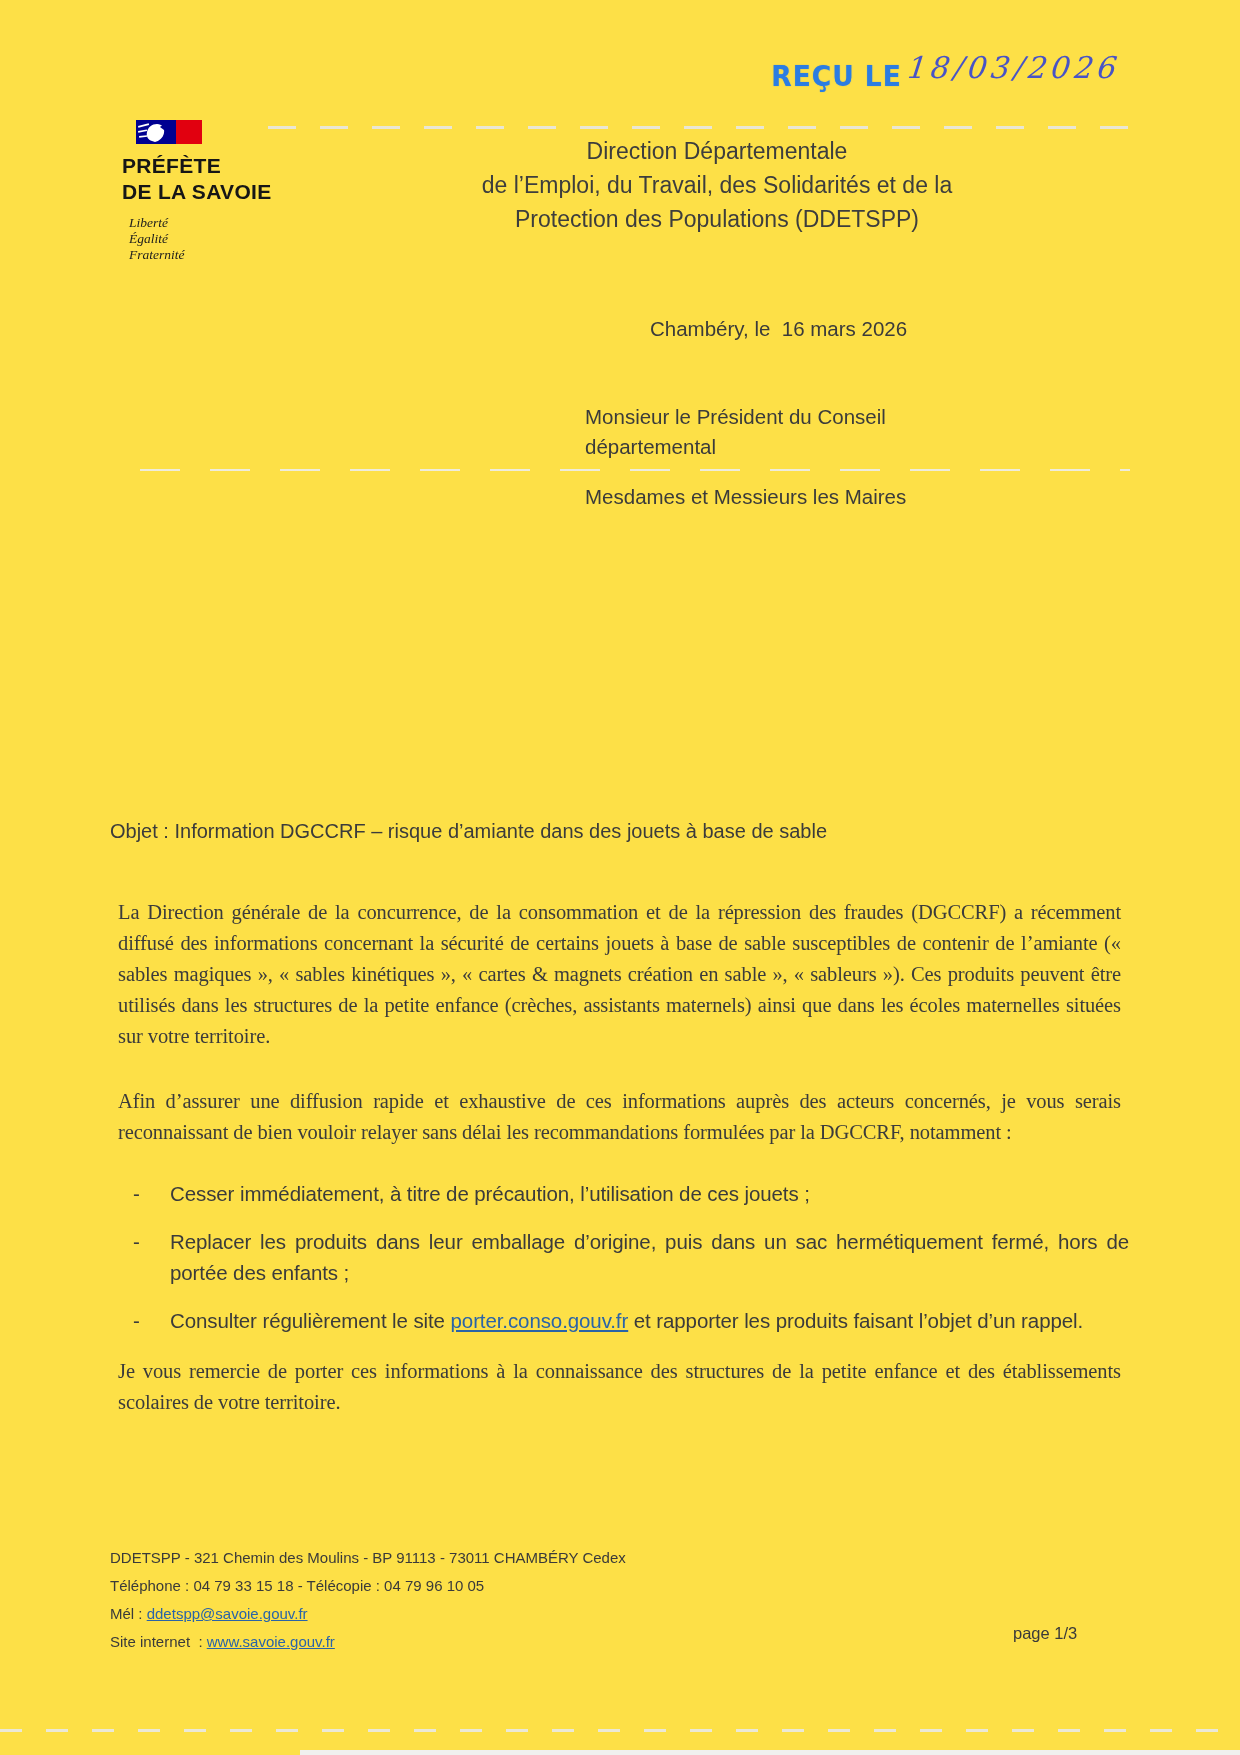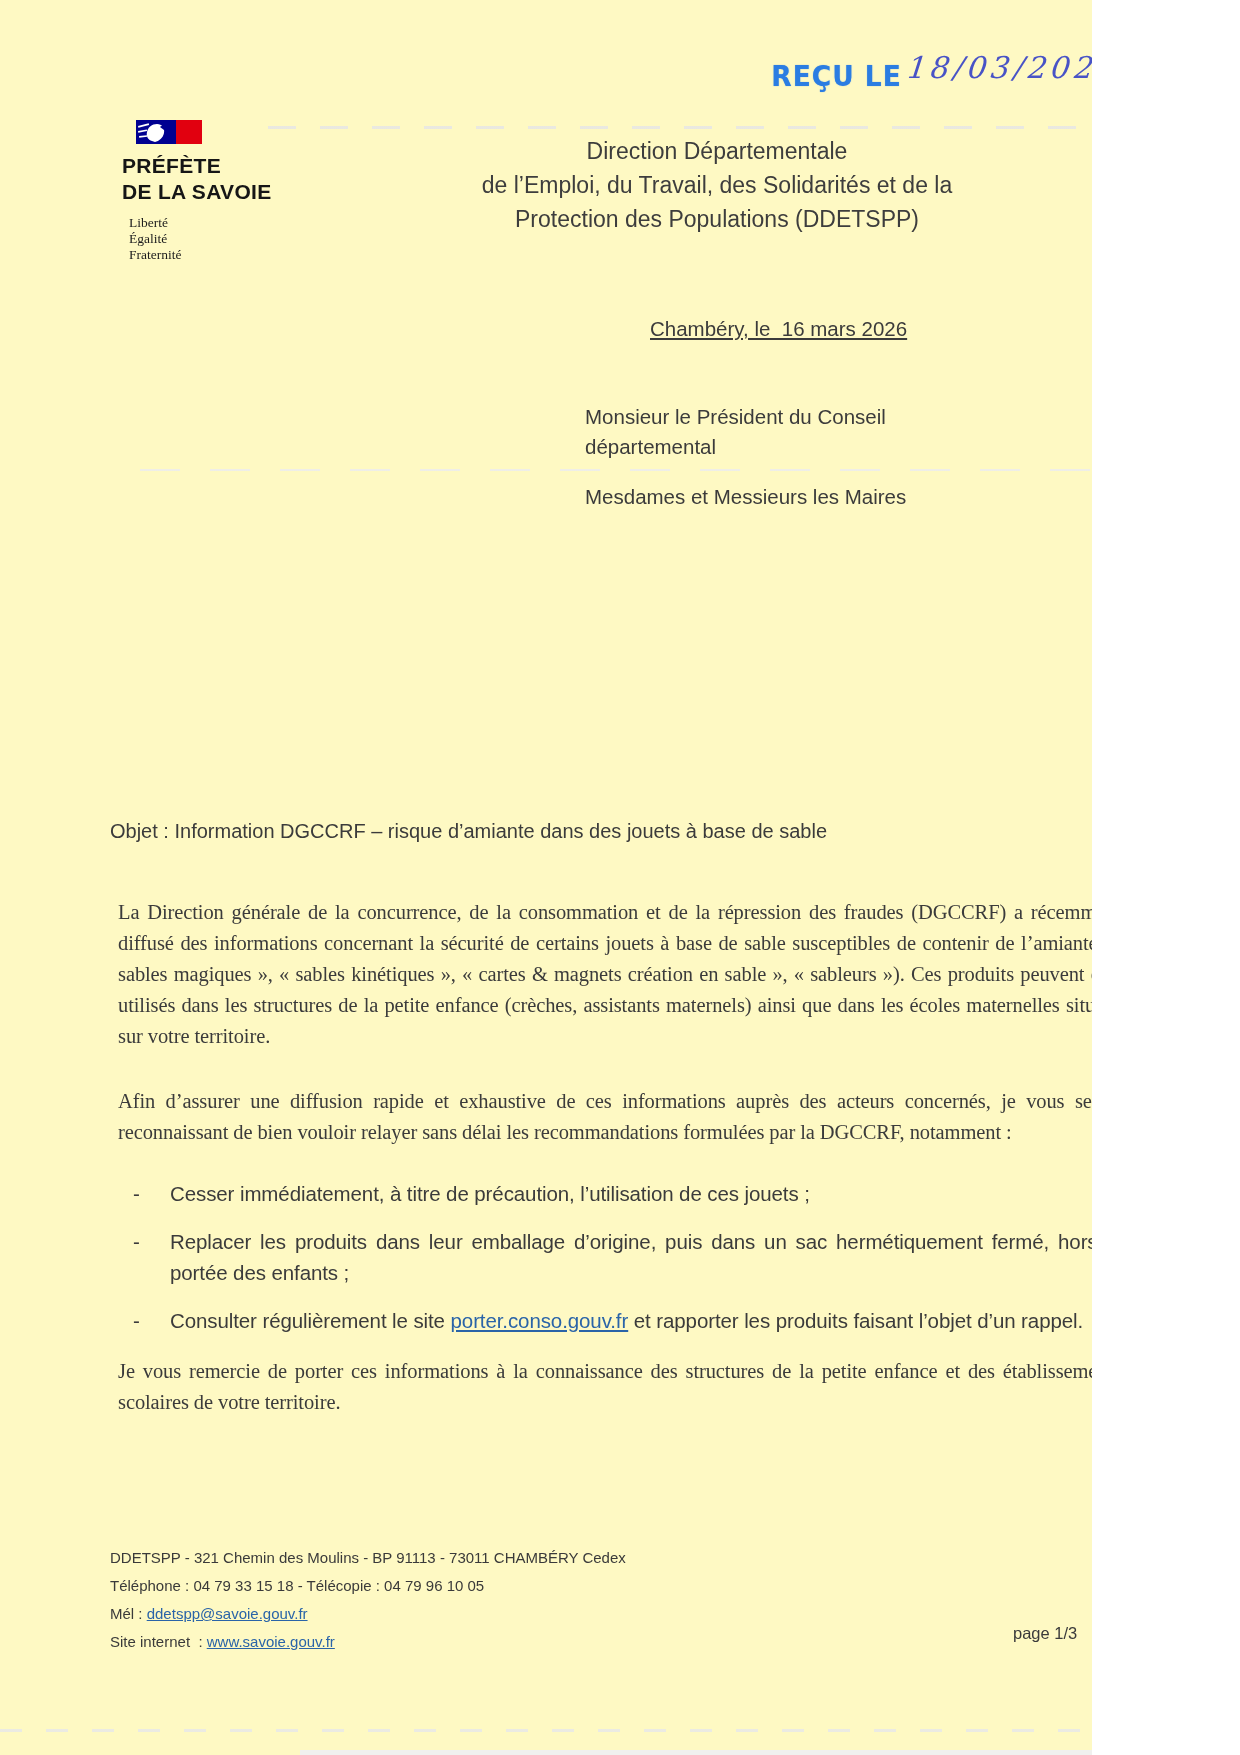--- a/index.html
+++ b/index.html
@@ -1,17 +1,17 @@
 <!DOCTYPE html>
 <html><head>
 <meta charset="utf-8">
 <style>
   html,body{margin:0;padding:0;background:#ffffff;}
   .page{
-    position:relative;width:1092px;height:1755px;background:#fef9c3;overflow:hidden;
+    position:relative;width:1240px;height:1755px;background:#fde047;overflow:hidden;
     font-family:"Liberation Sans",sans-serif;color:#3a3a3a;
   }
   
   .artifact{position:absolute;pointer-events:none;}
   .art-top{left:268px;top:126px;width:872px;height:3px;
     background:repeating-linear-gradient(90deg,#e7e7e4 0 28px,transparent 28px 52px);opacity:.9;}
   .art-mid{left:140px;top:469px;width:990px;height:2px;
     background:repeating-linear-gradient(90deg,#ededeb 0 40px,transparent 40px 70px);opacity:.9;}
   .art-bottom{left:0px;top:1729px;width:1240px;height:3px;
     background:repeating-linear-gradient(90deg,#e9e9e6 0 22px,transparent 22px 46px);opacity:.9;}
@@ -27,26 +27,26 @@
     position:absolute;left:908px;top:50px;
     font-family:"DejaVu Serif",serif;font-style:italic;font-size:30px;
     color:#4853c6;letter-spacing:4px;transform:skewX(-7deg);white-space:pre;
   }
   
   .logo{position:absolute;left:122px;top:120px;width:280px;}
   .flag{display:flex;width:66px;height:24px;margin-left:14px;}
   .flag-blue{position:relative;width:40px;height:24px;background:#000091;overflow:hidden;}
   .flag-red{width:26px;height:24px;background:#E1000F;}
   .logo-title{margin-top:9px;font-weight:bold;font-size:21px;line-height:26px;color:#161616;letter-spacing:.3px;}
-  .motto{margin-top:10px;margin-left:7px;font-family:"Liberation Serif",serif;
+  .motto{margin-top:10px;margin-left:7px;font-family:"Liberation Serif",serif;font-style:italic;
     font-size:13.5px;line-height:16px;color:#1c1c1c;}
   
   .org-header{position:absolute;left:428px;top:134px;width:578px;text-align:center;
     font-size:23px;line-height:34px;color:#3d3d3d;}
-  .dateline{position:absolute;left:650px;top:317px;font-size:20.5px;color:#3b3b3b;white-space:pre;text-decoration:underline;}
+  .dateline{position:absolute;left:650px;top:317px;font-size:20.5px;color:#3b3b3b;white-space:pre;}
   .recipients{position:absolute;left:585px;top:402px;width:338px;font-size:20.5px;line-height:30px;color:#3b3b3b;}
   .recipients p{margin:0 0 20px 0;}
   .contact{position:absolute;left:110px;top:595px;font-size:18px;line-height:28.5px;color:#3b3b3b;}
   .subject{position:absolute;left:110px;top:820px;font-size:20px;color:#3b3b3b;text-align:right;}
   
   .body-flow{position:absolute;left:110px;top:889px;width:1019px;
     font-size:20.5px;line-height:31px;letter-spacing:-.1px;color:#3b3b3b;text-align:justify;}
   .body-flow p{margin:8px;font-family:Liberation Serif, serif;}
   .p1{margin-bottom:34px !important;}
   .p2{margin-bottom:30px !important;}

